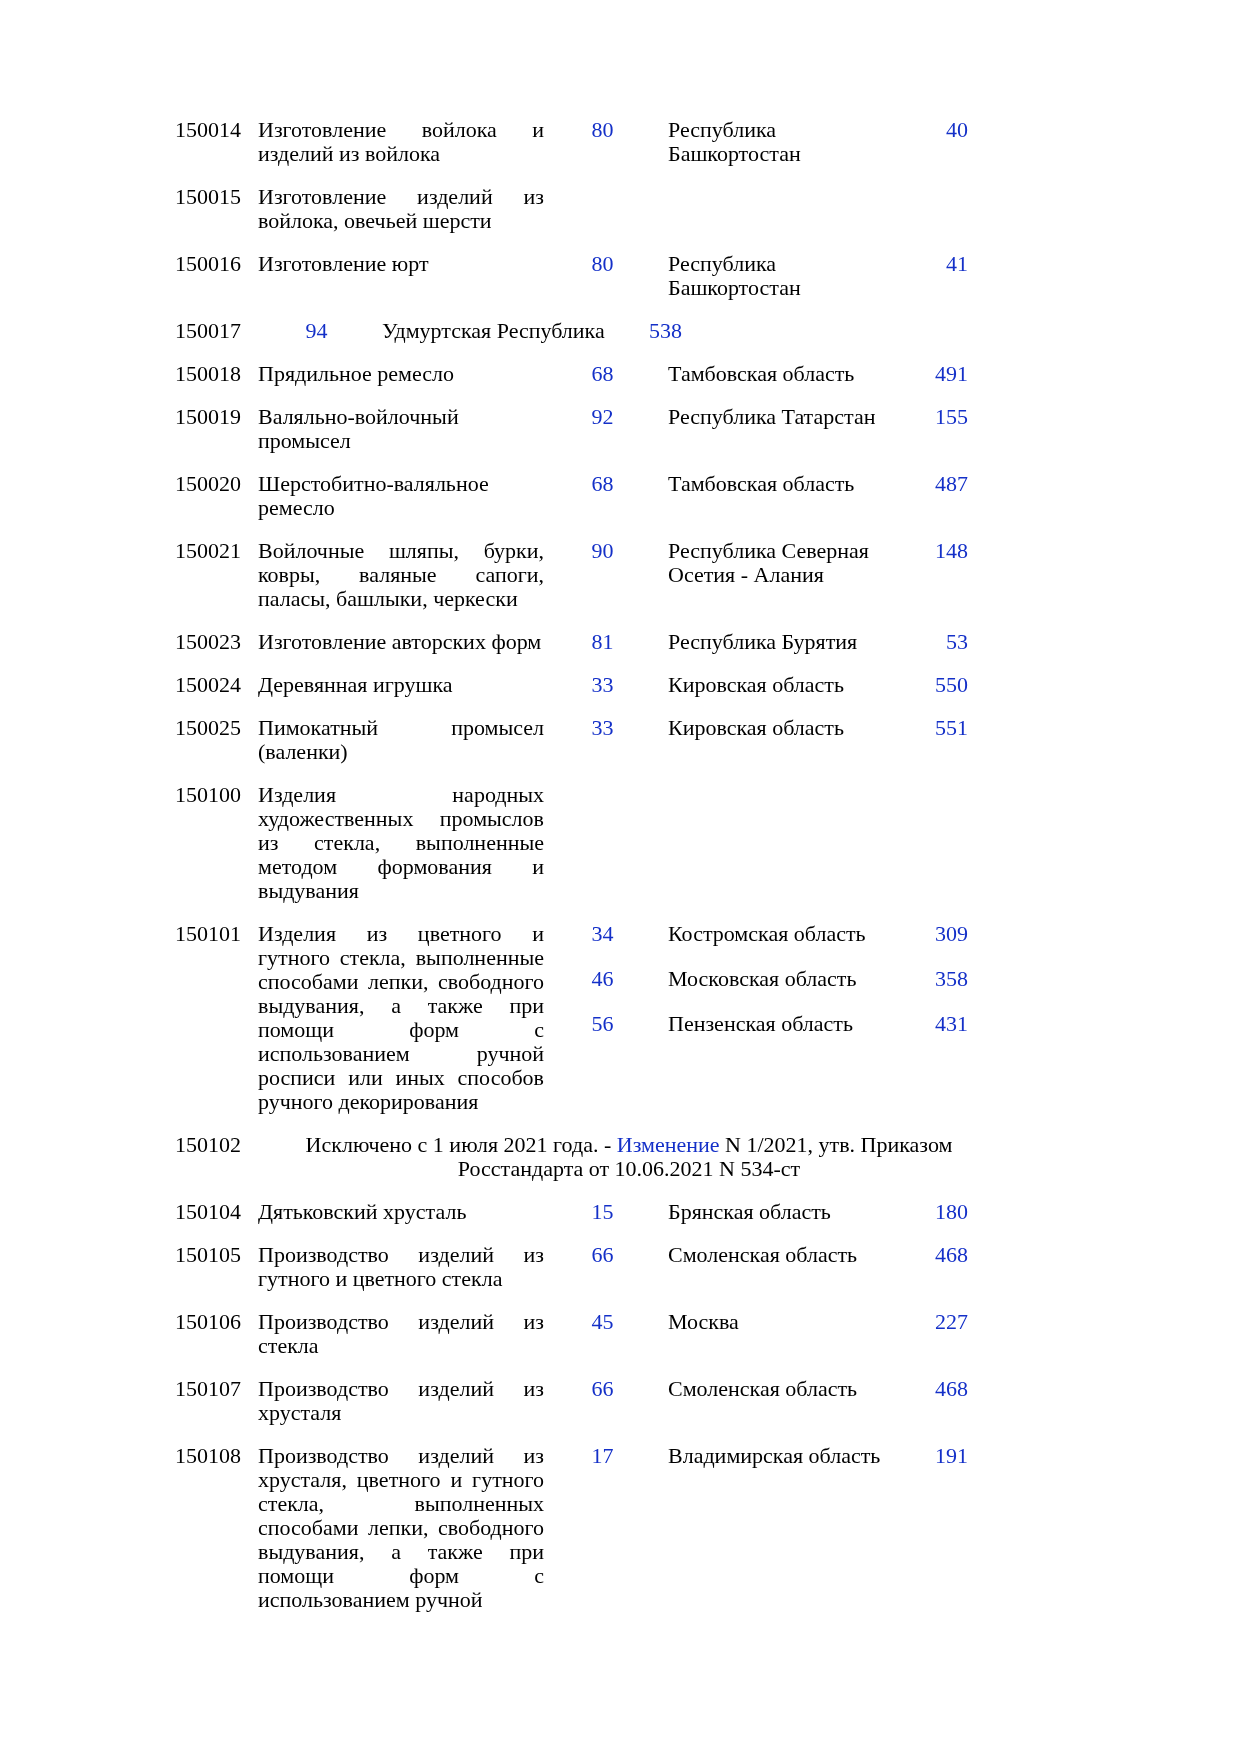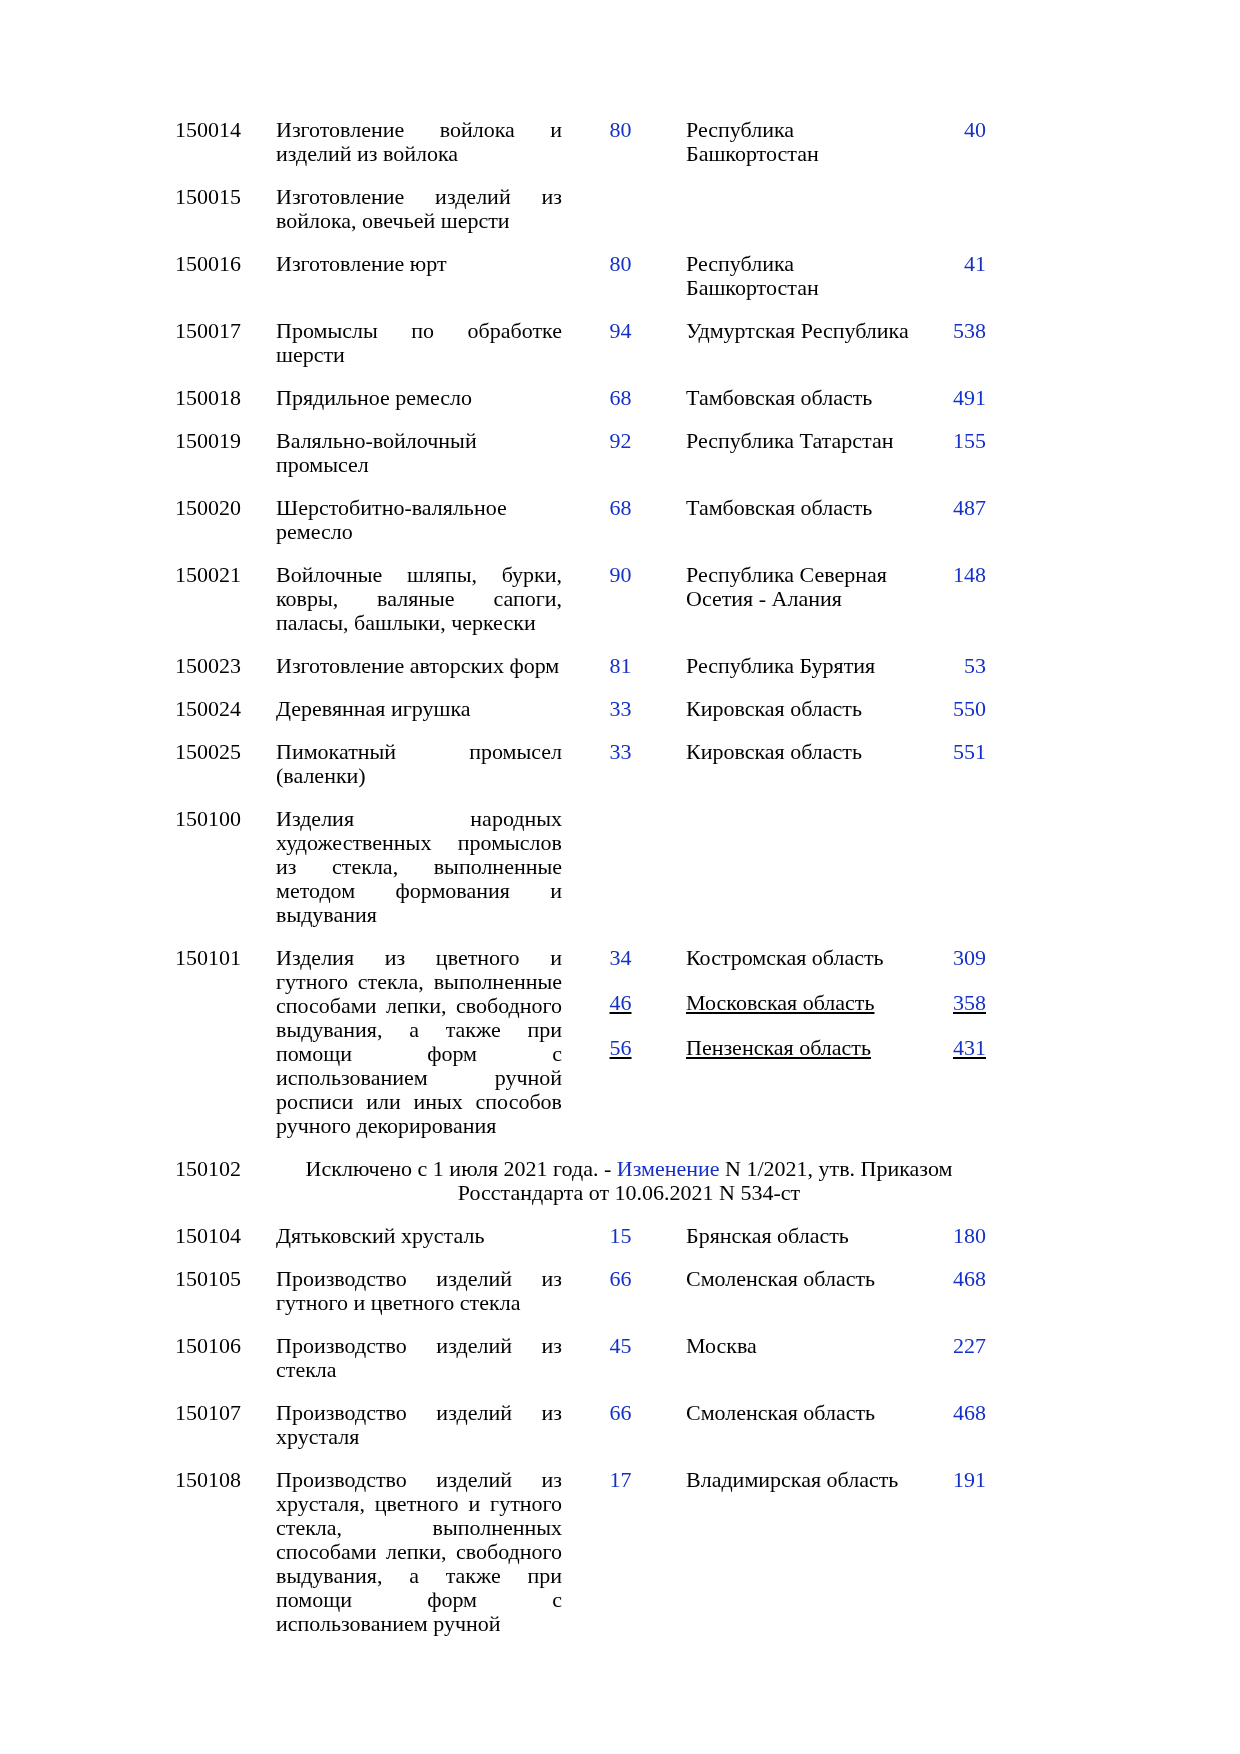--- a/index.html
+++ b/index.html
@@ -27,31 +27,30 @@
     align-items: flex-start;
     margin-bottom: 19px;
   }
   .cell { flex: none; }
   .code {
     width: 83px;
   }
   .desc {
     width: 286px;
     text-align: justify;
-    margin-left: 18px;
   }
   .entries {
     display: flex;
     flex-direction: column;
   }
   .entry {
     display: flex;
     align-items: flex-start;
   }
-  .entry + .entry { margin-top: 21px; text-decoration: underline; }
+  .entry + .entry { margin-top: 21px; }
   .num {
     flex: none;
     width: 117px;
     text-align: center;
     color: var(--link-color, #1430c8);
   }
   .region {
     flex: none;
     box-sizing: border-box;
     width: 245px;
@@ -98,21 +97,20 @@
     <div class="cell entries">
           <div class="entry">
     <span class="num">80</span>
     <span class="region">Республика Башкортостан</span>
     <span class="count">41</span>
   </div>
         </div>
   </div>
       <div class="row">
     <div class="cell code">150017</div>
-    <div class="cell desc">Промыслы по обработке шерсти</div>
     <div class="cell entries">
           <div class="entry">
     <span class="num">94</span>
     <span class="region">Удмуртская Республика</span>
     <span class="count">538</span>
   </div>
         </div>
   </div>
       <div class="row">
     <div class="cell code">150018</div>

